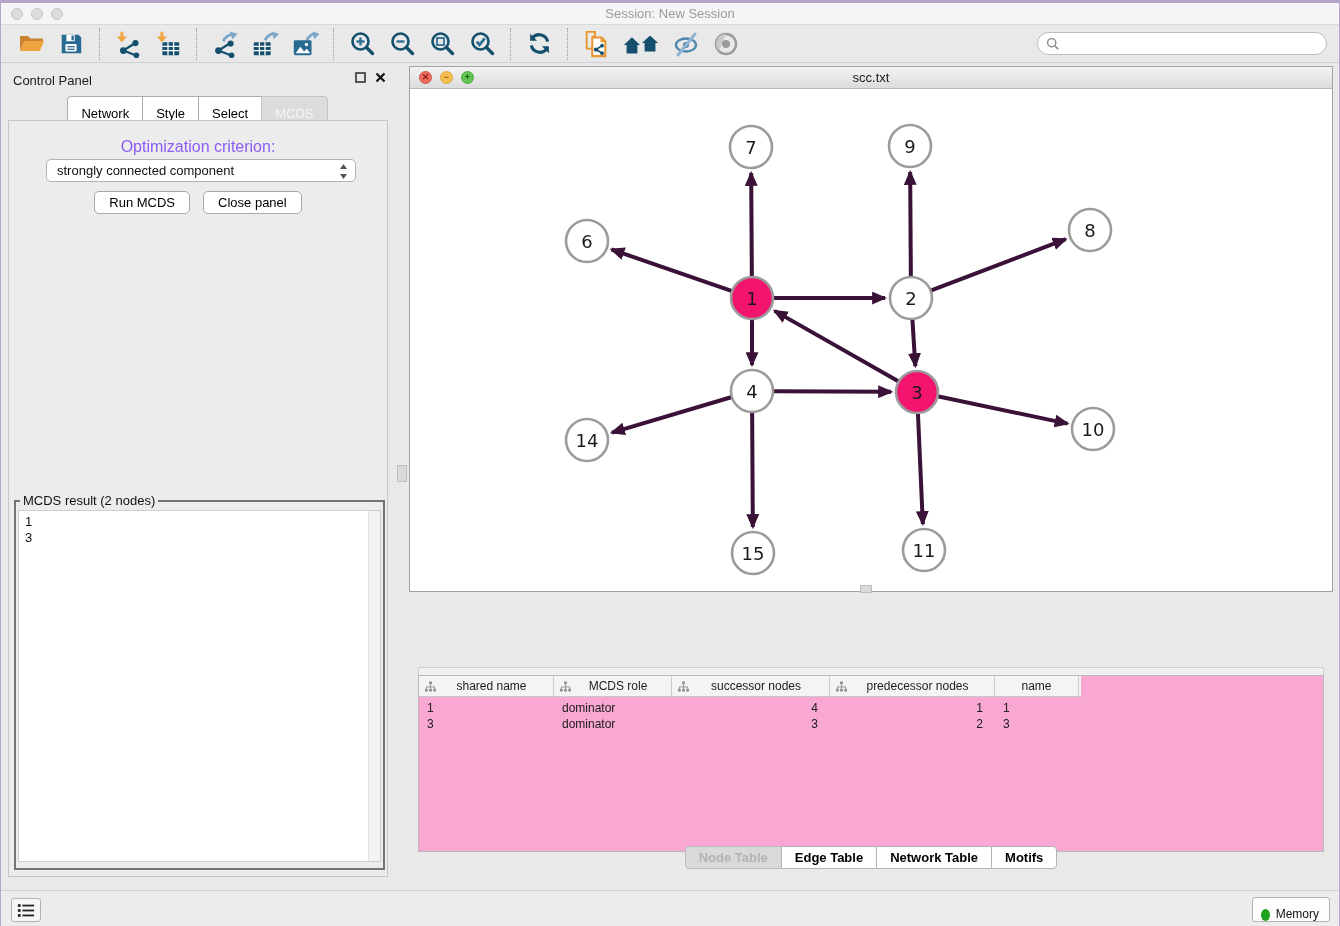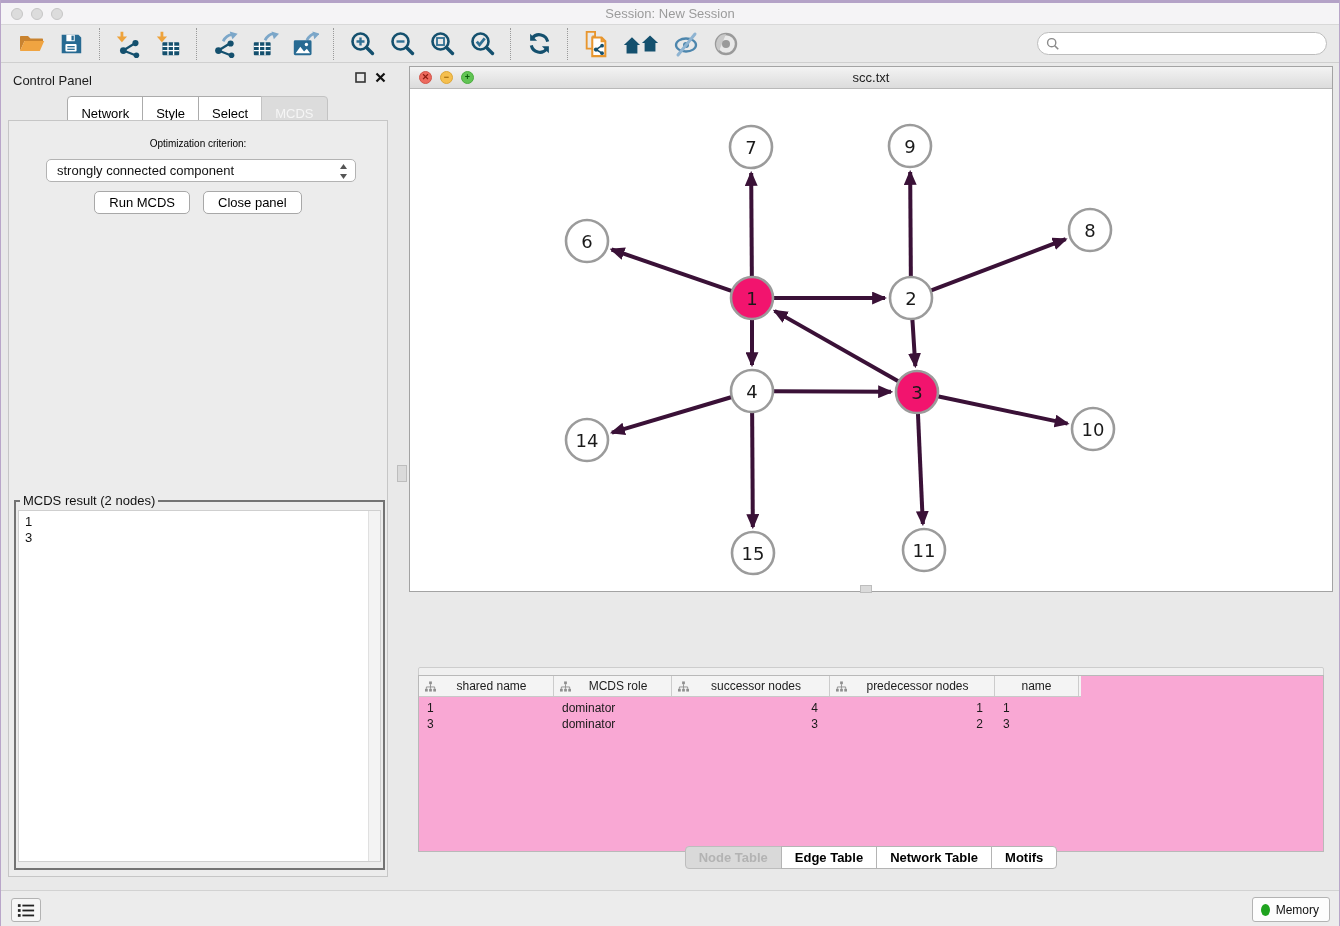--- a/index.html
+++ b/index.html
@@ -31,21 +31,21 @@
   .panel-title { font-size:13px; color:#1c1c1c; margin-left:12px; }
   .panel-ctls { position:absolute; right:8px; top:6px; display:flex; gap:9px; align-items:center; }
   .cp-tabs { position:absolute; left:0; top:30px; width:100%; display:flex; justify-content:center; }
   .cp-tab { height:22px; padding:16px 13px; background:#fff; border:1px solid #ababab; font-size:13px;
             display:flex; align-items:center; color:#000; margin-left:-1px; }
   .cp-tab:first-child { border-radius:4px 0 0 4px; margin-left:0; }
   .cp-tab:last-child { border-radius:0 4px 4px 0; }
   .cp-tab.active { background:#dcdcdc; color:#f5f5f5; border-color:#c3c3c3; }
   .cp-body { position:absolute; left:7px; top:54px; width:380px; height:757px; background:#ececec;
              border:1px solid #c6c6c6; }
-  .opt-label { position:absolute; left:0; top:17px; width:100%; text-align:center; font-size:10px; color:#000000; }
+  .opt-label { position:absolute; left:0; top:17px; width:100%; text-align:center; font-size:16px; color:#8b5cf6; }
   .criterion { position:absolute; left:37px; top:38px; width:310px; height:23px; background:#fff;
                border:1px solid #b3b3b3; border-radius:5px; display:flex; align-items:center;
                font-size:13px; padding-left:10px; color:#111; }
   .criterion .chev { position:absolute; right:7px; top:3px; }
   .cp-buttons { position:absolute; left:0; top:70px; width:100%; display:flex; justify-content:center; gap:13px; }
   .pbtn { height:23px; padding:0 14px; background:#fff; border:1px solid #a8a8a8; border-radius:5px;
           font-size:13px; display:flex; align-items:center; color:#000; }
   .mcds-fieldset { position:absolute; left:5px; top:372px; width:371px; height:377px;
                    border:2px solid #737373; background:#ececec; }
   .mcds-fieldset legend { font-size:13px; color:#111; margin-left:4px; padding:0 3px; }
@@ -93,21 +93,21 @@
           display:flex; align-items:center; color:#000; margin-left:-1px; }
   .btab:first-child { border-radius:4px 0 0 4px; margin-left:0; }
   .btab:last-child { border-radius:0 4px 4px 0; }
   .btab.active { background:#d9d9d9; color:#b3b3b3; border-color:#bdbdbd; }
 
   
   .statusbar { position:absolute; left:0; bottom:0; width:100%; height:36px; background:#ececec; border-top:1px solid #d2d2d2; }
   .task-btn { position:absolute; left:10px; top:7px; width:30px; height:24px; background:#f6f6f6;
               border:1px solid #b3b3b3; border-radius:3px; display:flex; align-items:center; justify-content:center; }
   .memory-btn { position:absolute; right:9px; top:6px; height:25px; padding:0 10px 0 8px; background:#fdfdfd;
-                border:1px solid #b3b3b3; border-radius:3px; display:flex; align-items:center; gap:6px; font-size:12px; color:#111; }
+                border:1px solid #b3b3b3; border-radius:3px; display:flex; align-items:flex-end; gap:6px; font-size:12px; color:#111; }
   .mem-dot { width:9px; height:12px; border-radius:50%; background:#1fa31f; }
 </style>
 </head>
 <body>
 
 <div id="app">
   <div class="purple-strip"></div>
 
   <div class="mac-titlebar">
     <div class="mac-dots">

